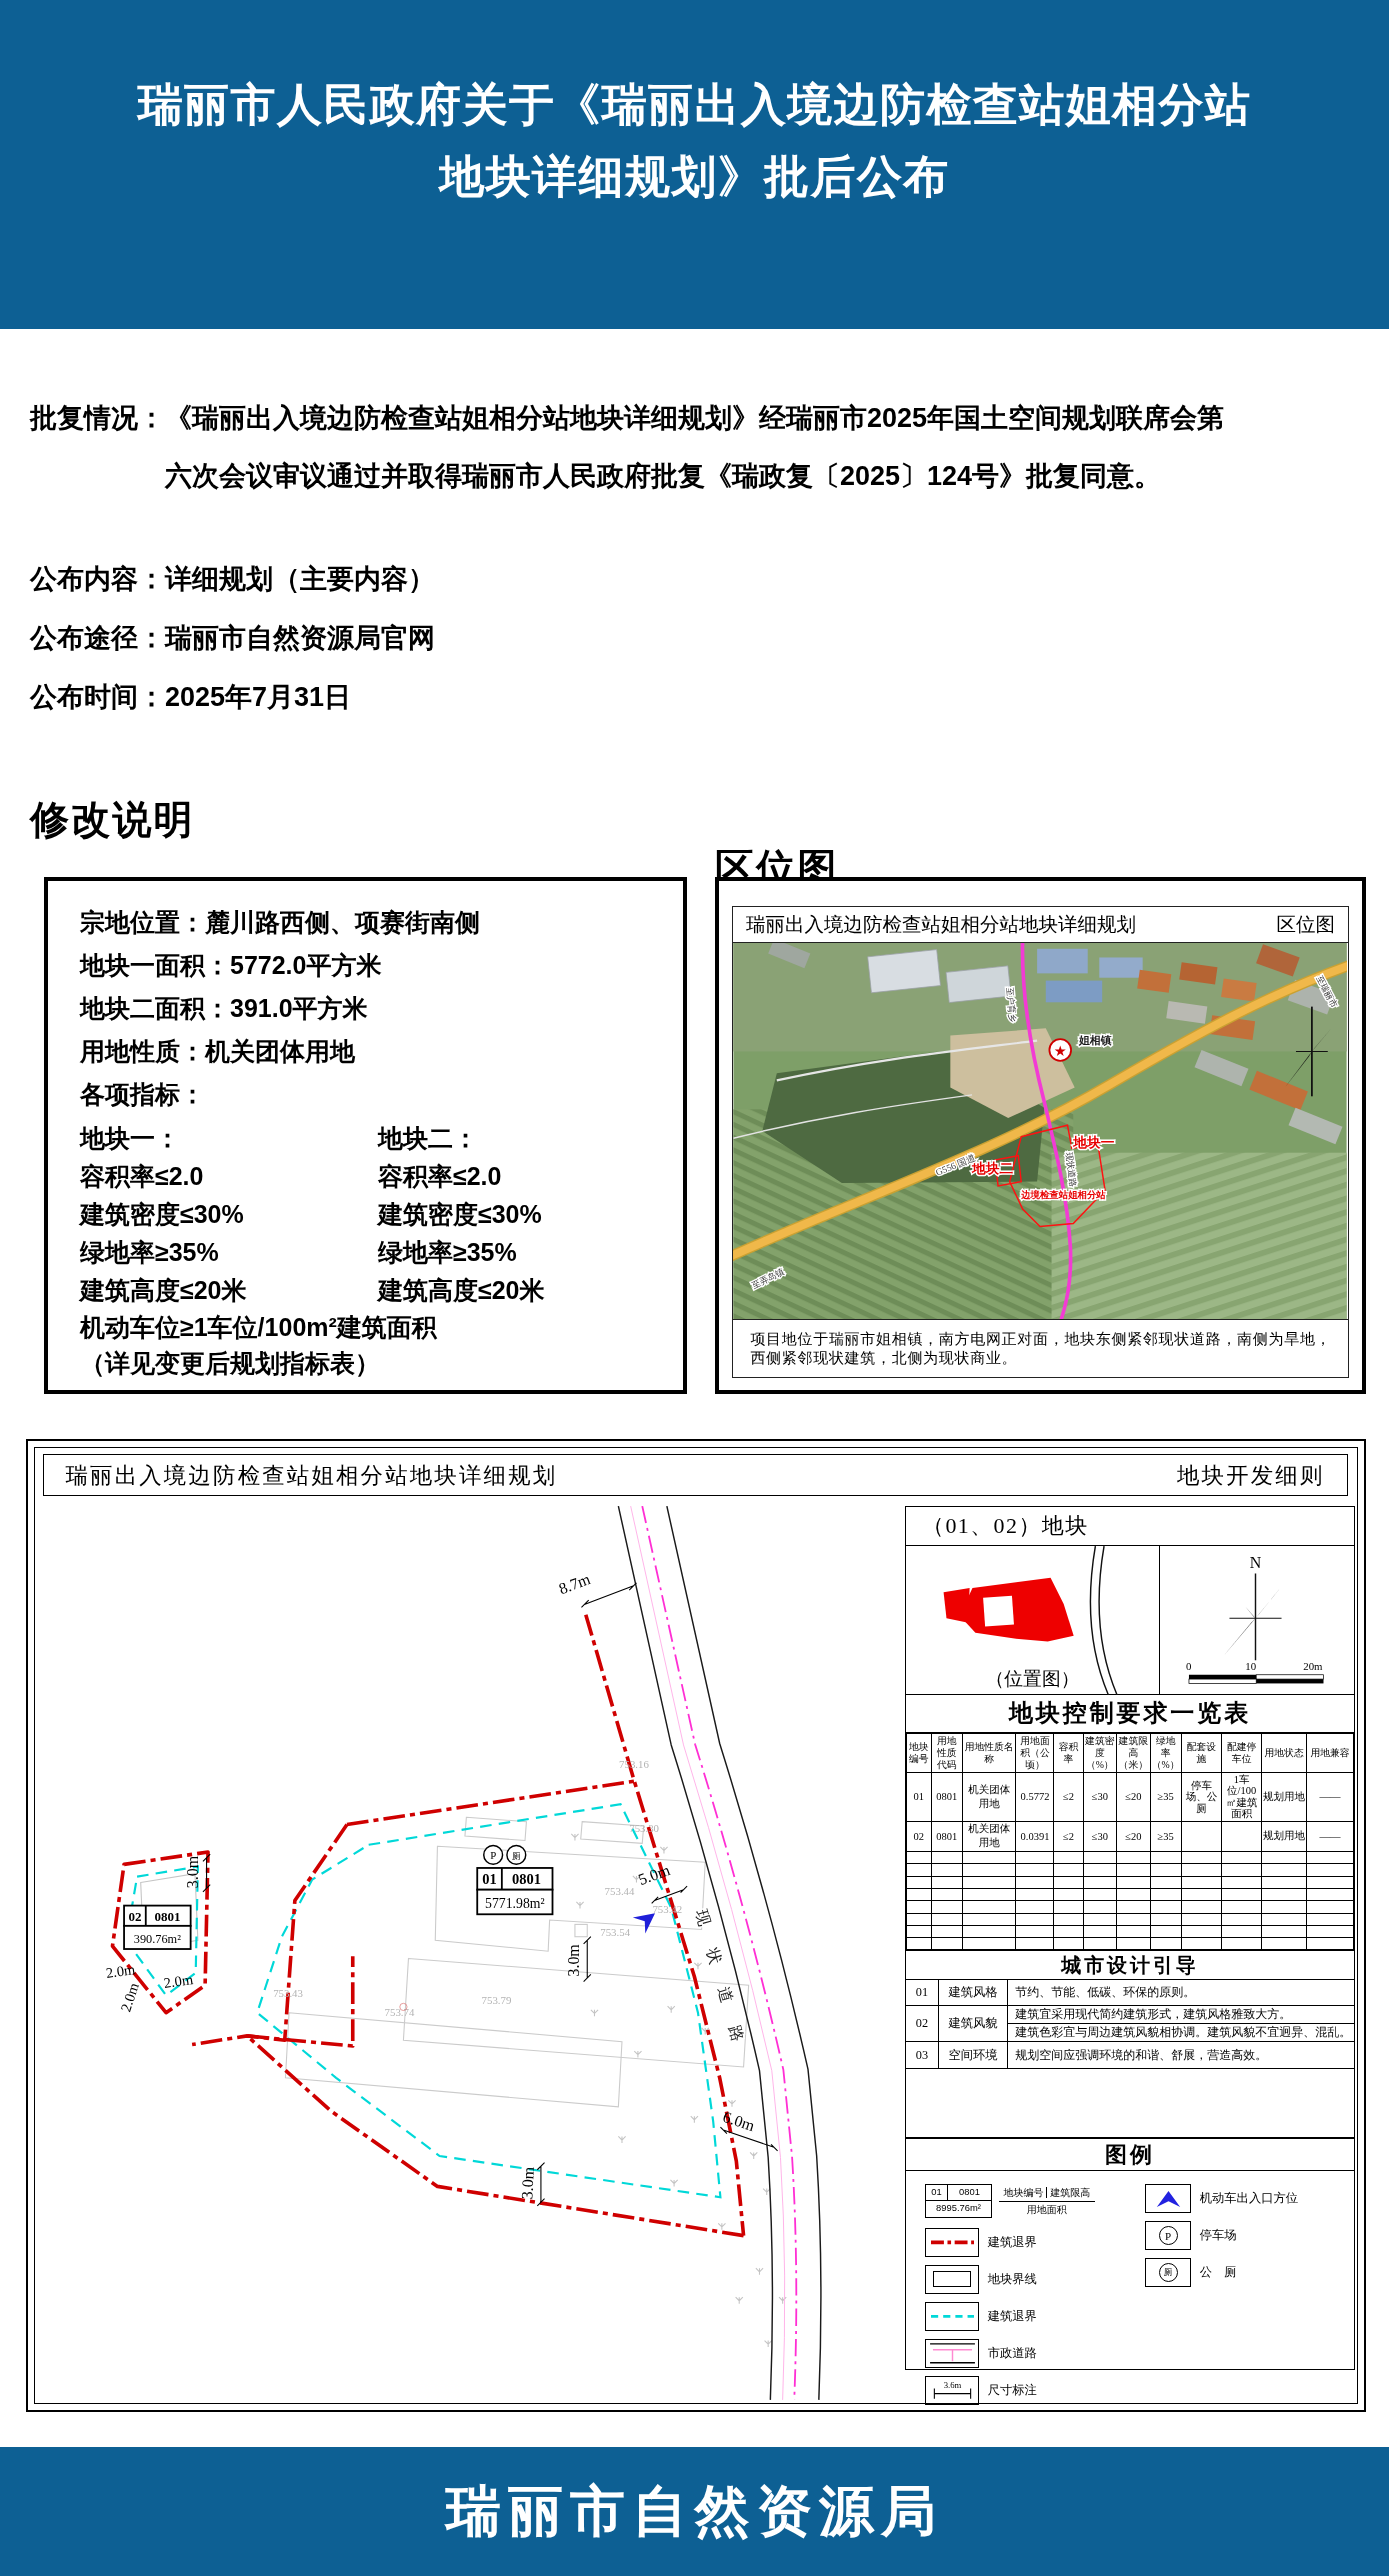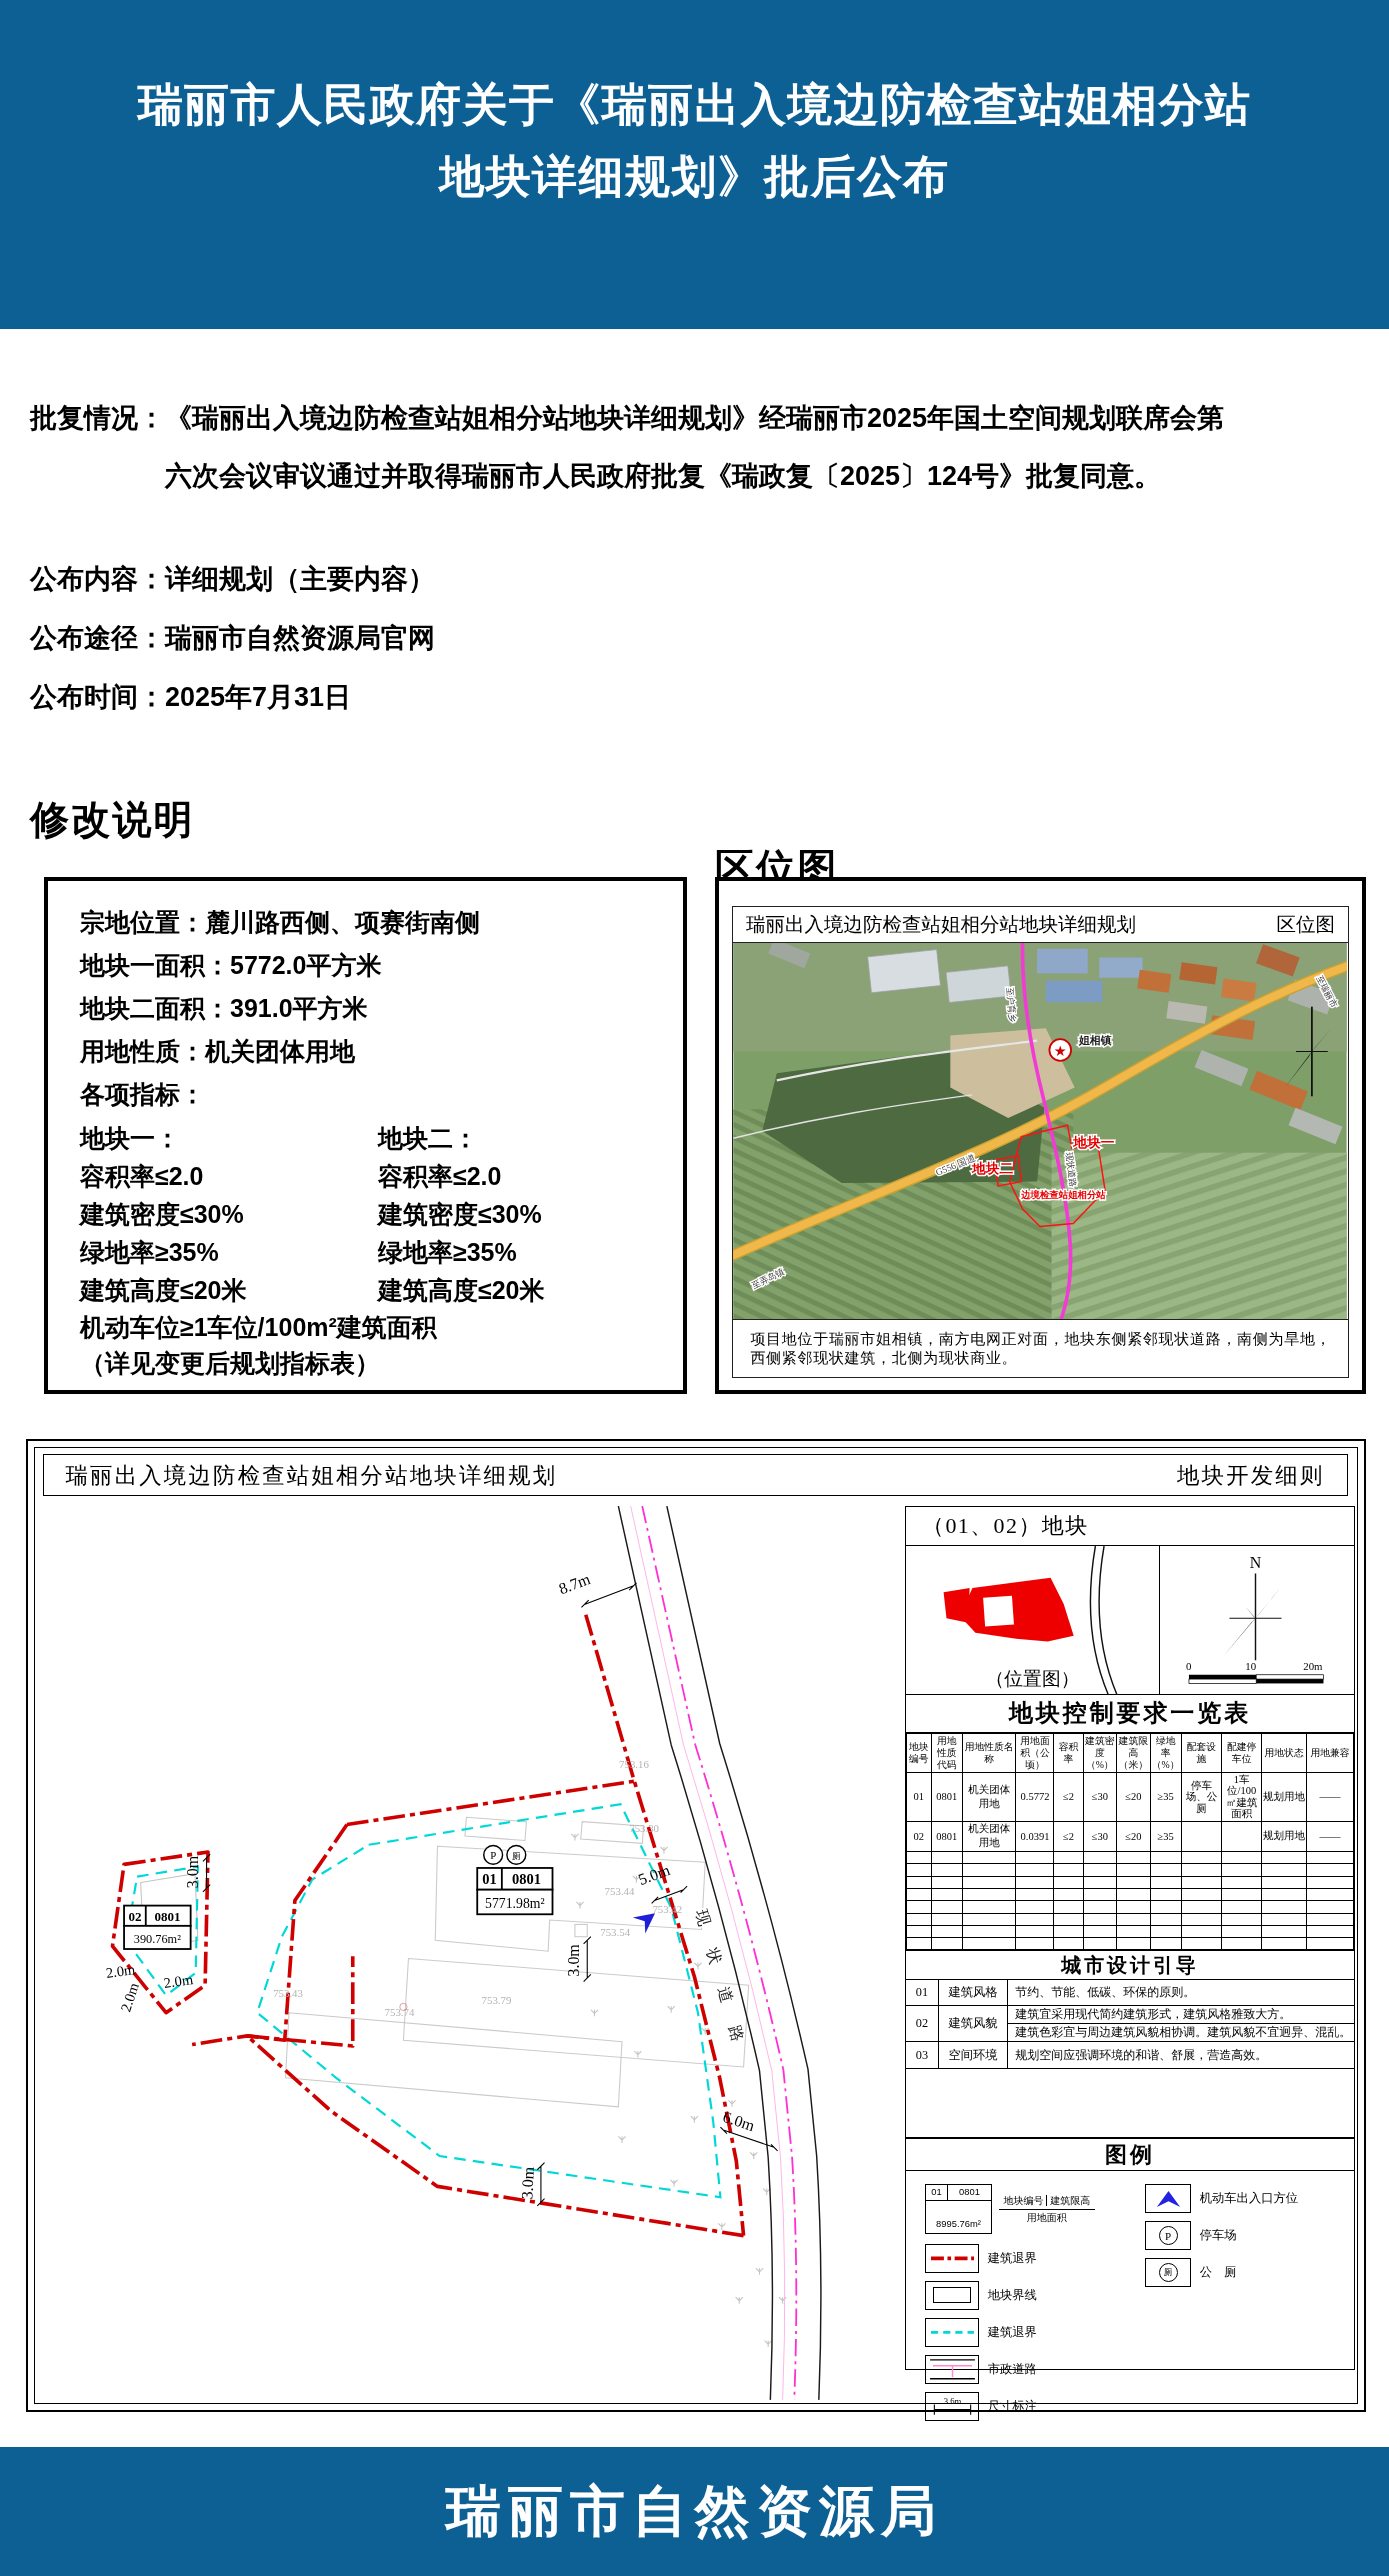--- a/index.html
+++ b/index.html
@@ -73,21 +73,21 @@
   .p-r8{height:33px;font-size:22px;line-height:32px;border-top:0.4px solid #000;}
   .leg{position:relative;height:230px;padding:13px 0 0 19px;font-size:12.3px;}
   .leg-item{display:flex;align-items:center;margin-bottom:8px;}
   .sw{width:54px;height:29px;border:1.4px solid #000;display:flex;align-items:center;justify-content:center;margin-right:8.7px;flex:none;}
   .leg-right{position:absolute;left:239px;top:13px;}
   .lg-sample{display:flex;align-items:center;margin-bottom:9.4px;}
   .samplebox{width:67px;flex:none;border:1.4px solid #000;font-family:"Liberation Sans",sans-serif;}
   .samplebox .r1{display:flex;border-bottom:1.4px solid #000;height:16px;}
   .samplebox .r1 span{flex:1;text-align:center;font-size:9.4px;line-height:14.5px;}
   .samplebox .r1 span:first-child{border-right:1.4px solid #000;flex:0 0 22px;}
-  .samplebox .r2{height:16px;text-align:center;font-size:9.4px;line-height:14.5px;margin-top:16px;}
+  .samplebox .r2{height:16px;text-align:center;font-size:9.4px;line-height:14.5px;}
   .samplelbl{margin-left:7.2px;font-size:10px;text-align:center;}
   .samplelbl .t{border-bottom:1.1px solid #000;padding:0 1.4px 1.4px;}
   .samplelbl .t span{padding:0 2.9px;}
   .samplelbl .t span:first-child{border-right:1.1px solid #000;}
   .samplelbl .b{padding-top:1.4px;}
   .circle-ic{width:19px;height:19px;border:1.4px solid #000;border-radius:50%;
              display:flex;align-items:center;justify-content:center;font-size:11px;font-family:"Liberation Serif",serif;}
   
   .footer{position:absolute;left:0;bottom:0;width:1389px;height:129px;background:var(--blue);
           display:flex;align-items:center;justify-content:center;}

